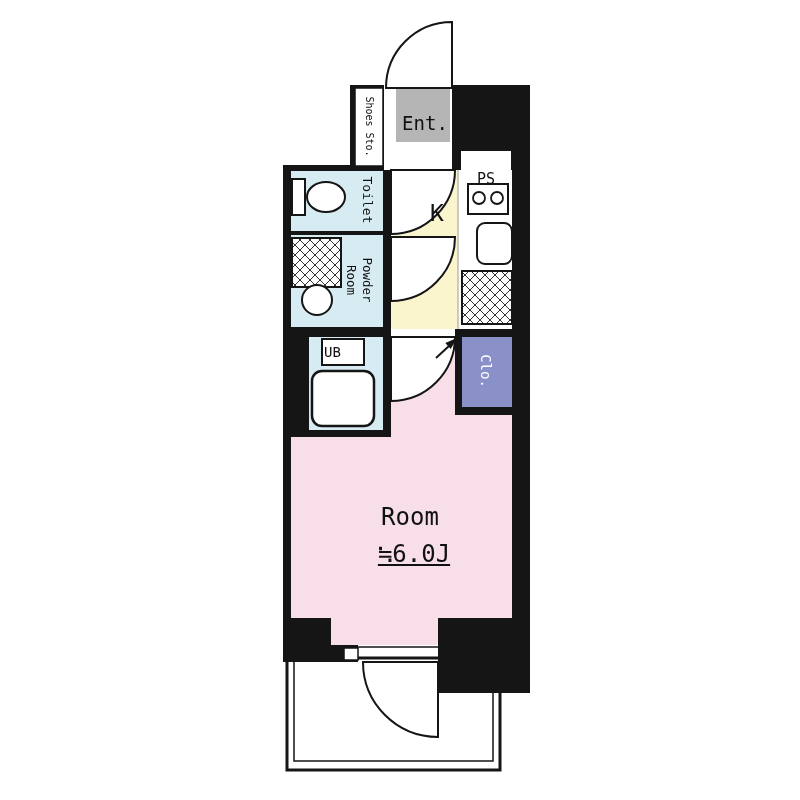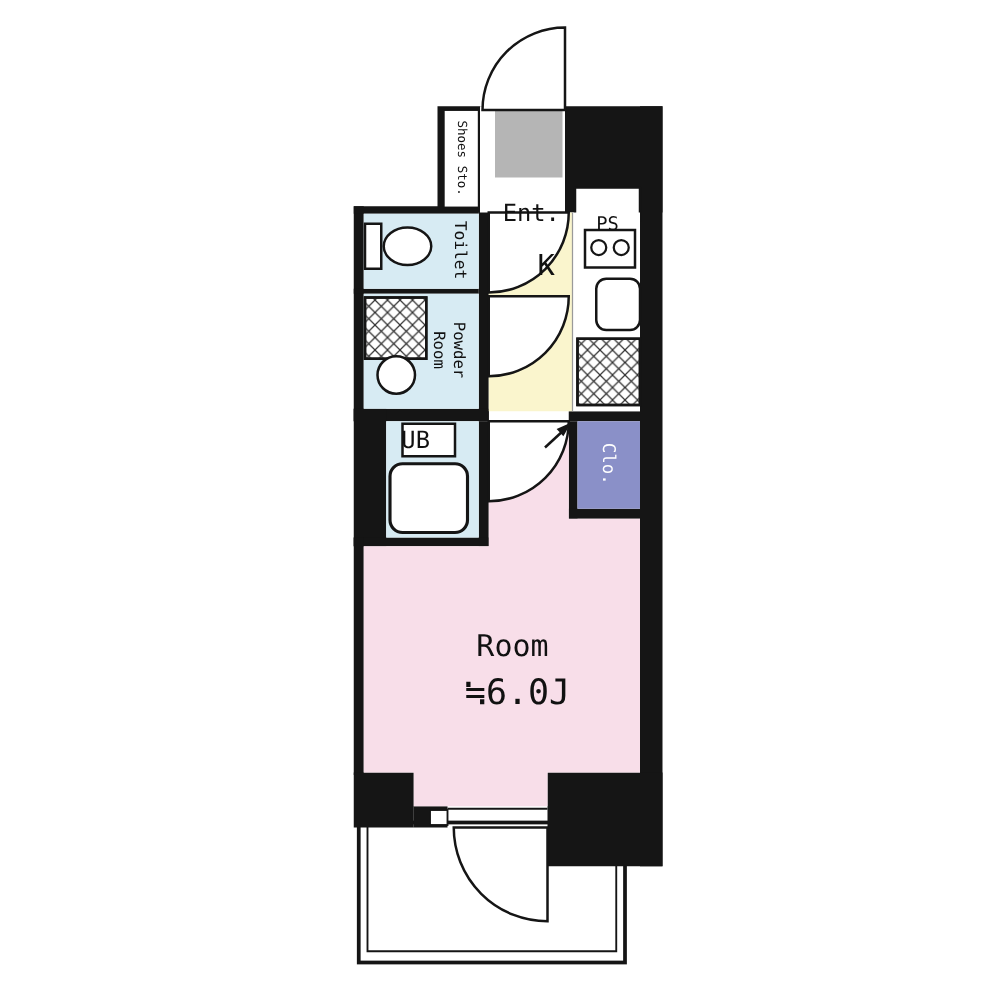--- a/index.html
+++ b/index.html
@@ -90,32 +90,32 @@
   <line x1="436" y1="358" x2="449" y2="346" stroke="#151515" stroke-width="2"></line>
   <polygon points="457,338 450.7,348.9 445.3,343.1" fill="#151515"></polygon>
 
   <line x1="358" y1="647" x2="438" y2="647" stroke="#151515" stroke-width="1.5"></line>
   <rect x="344" y="648" width="14" height="12" fill="#fff" stroke="#151515" stroke-width="1.5"></rect>
   <path d="M438,662 V737 A75,75 0 0 1 363,662 Z" fill="#fff" stroke="#151515" stroke-width="2"></path>
 </svg>
 
   <div class="label rot" style="left:331px;top:120px;width:76px;height:13px;font-size:10px;">Shoes Sto.</div>
 
-  <div class="label" style="left:398px;top:110px;width:54px;height:26px;font-size:19px;margin-top:48px;">Ent.</div>
+  <div class="label" style="left:398px;top:110px;width:54px;height:26px;font-size:19px;">Ent.</div>
 
   <div class="label" style="left:460px;top:166px;width:52px;height:26px;font-size:15px;">PS</div>
 
   <div class="label rot" style="left:336px;top:192px;width:64px;height:16px;font-size:13px;">Toilet</div>
 
   <div class="label" style="left:420px;top:198px;width:34px;height:30px;font-size:23px;">K</div>
 
   <div class="label rot wrap" style="left:332px;top:264px;width:54px;height:32px;font-size:12.5px;line-height:16px;">Powder Room</div>
 
-  <div class="label" style="left:322px;top:339px;width:21px;height:26px;font-size:19px;">UB</div>
+  <div class="label" style="left:322px;top:339px;width:21px;height:26px;font-size:14px;">UB</div>
 
   <div class="label rot white" style="left:451px;top:363px;width:70px;height:16px;font-size:14px;">Clo.</div>
 
   <div class="label" style="left:346px;top:502px;width:128px;height:30px;font-size:24px;text-align:right;">Room</div>
 
-  <div class="label" style="left:346px;top:539px;width:136px;height:30px;font-size:28px;">≒6.0J</div>
+  <div class="label" style="left:346px;top:539px;width:136px;height:30px;font-size:24px;text-decoration:underline;">≒6.0J</div>
 
 
 </div>
 
 </body></html>

